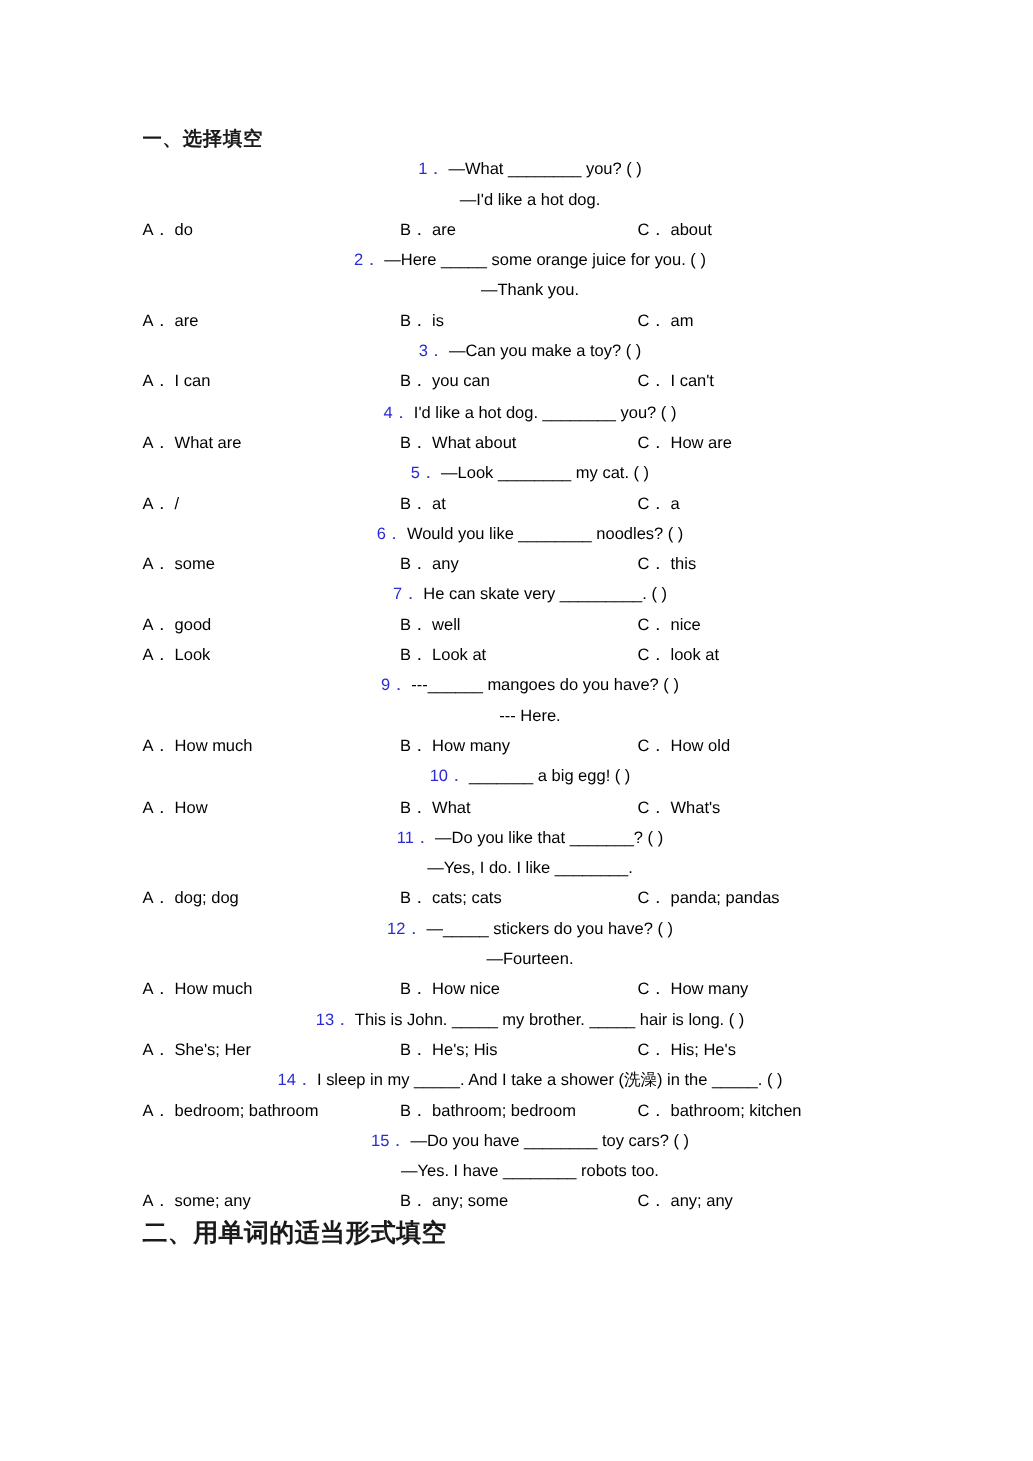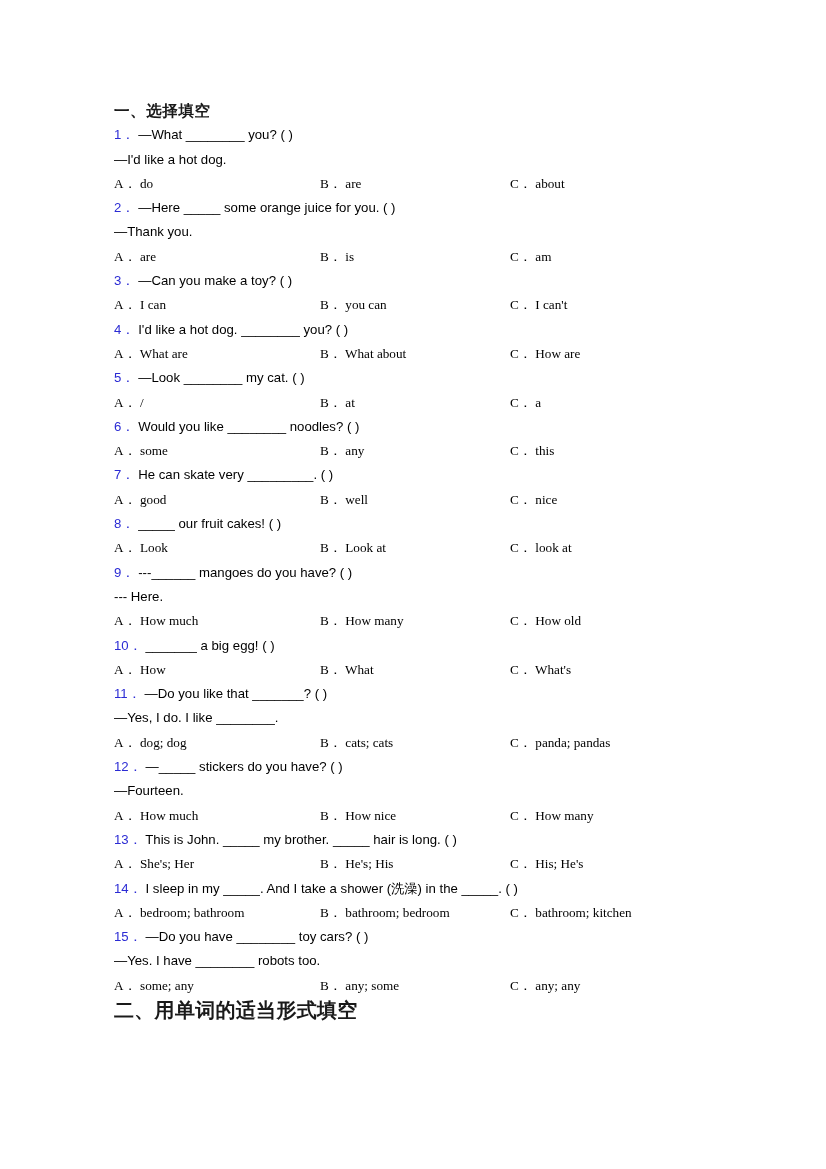--- a/index.html
+++ b/index.html
@@ -40,37 +40,37 @@
   .section-heading.second {
     margin-top: 0px;
     font-size: 20px;
     letter-spacing: 0.3px;
   }
   .qline {
     font-size: 13.2px;
     line-height: 24.3px;
     white-space: nowrap;
     margin: 0;
+    text-align: center;
   }
   .qnum {
     color: #2b2bd4;
   }
   .opts {
     font-size: 13.2px;
     line-height: 24.3px;
     margin: 0;
     position: relative;
     height: 24.3px;
     white-space: nowrap;
   }
   .opt {
     position: absolute;
     top: 0;
     white-space: nowrap;
-    font-family: Liberation Serif, serif;
   }
   .opt-a { left: 0px; }
   .opt-b { left: 206px; }
   .opt-c { left: 396px; }
   .opt-label {
     display: inline-block;
   }
   .cn {
     font-family: "DejaVu Sans", "Liberation Sans", sans-serif;
   }
@@ -152,24 +152,20 @@
     <div class="qline">
       <span class="qnum">7．</span>
       <span>He can skate very _________. (   )</span>
     </div>
     <div class="opts">
       <span class="opt opt-a"><span class="opt-label">A．</span> <span>good</span></span>
       <span class="opt opt-b"><span class="opt-label">B．</span> <span>well</span></span>
       <span class="opt opt-c"><span class="opt-label">C．</span> <span>nice</span></span>
     </div>
 
-    <div class="qline">
-      <span class="qnum">8．</span>
-      <span>_____ our fruit cakes! (  )</span>
-    </div>
     <div class="opts">
       <span class="opt opt-a"><span class="opt-label">A．</span> <span>Look</span></span>
       <span class="opt opt-b"><span class="opt-label">B．</span> <span>Look at</span></span>
       <span class="opt opt-c"><span class="opt-label">C．</span> <span>look at</span></span>
     </div>
 
     <div class="qline">
       <span class="qnum">9．</span>
       <span>---______ mangoes do you have? (  )</span>
     </div>

